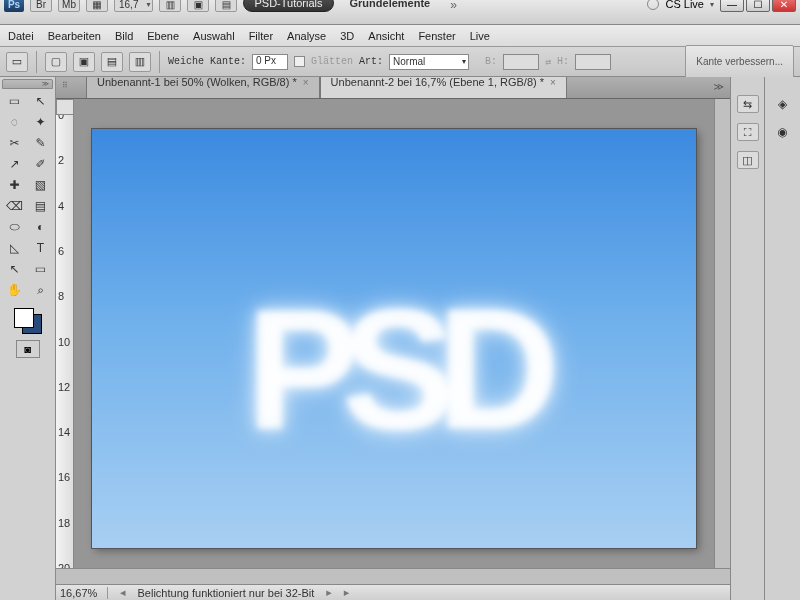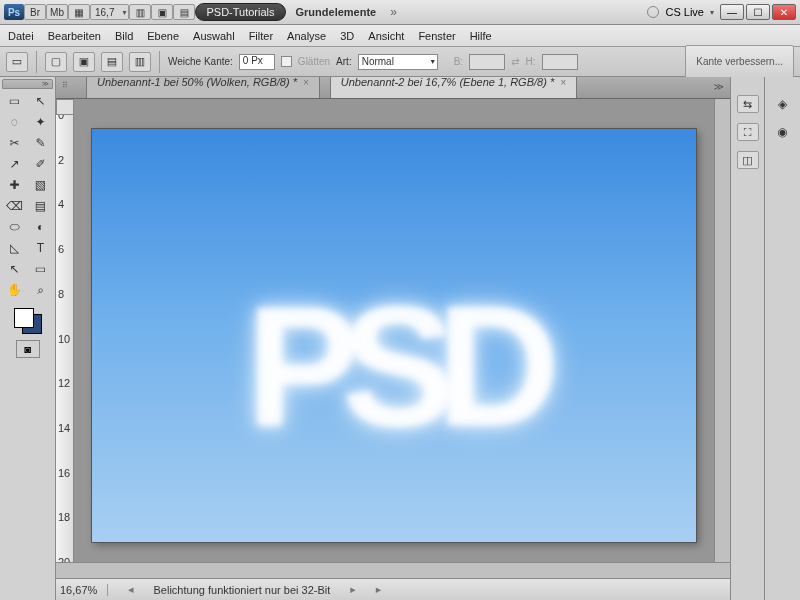--- a/index.html
+++ b/index.html
@@ -1,20 +1,20 @@
 <!DOCTYPE html>
 <html><head>
 <meta charset="utf-8">
 <style>
 * { box-sizing: border-box; margin: 0; padding: 0; font-family: "Segoe UI", Tahoma, sans-serif; font-size: 11px; }
 body { background: #ccc; overflow: hidden; width: 800px; height: 600px; }
 .app { display: flex; flex-direction: column; width: 800px; height: 600px; background: #b8b8b8; }
 
 
-.topbar { height: 22px; background: linear-gradient(#e8e8e8,#cfcfcf); border-bottom: 1px solid #888; display: flex; align-items: center; padding: 12px 4px; }
+.topbar { height: 22px; background: linear-gradient(#e8e8e8,#cfcfcf); border-bottom: 1px solid #888; display: flex; align-items: flex-end; padding: 12px 4px; gap: 6px; }
 .ps-logo { width: 20px; height: 16px; background: linear-gradient(#3b6ea5,#1a3a5e); color: #aed4ff; font-size: 10px; font-weight: bold; border-radius: 2px; display: flex; align-items: center; justify-content: center; }
 .top-btn { width: 22px; height: 16px; background: #d9d9d9; border: 1px solid #999; border-radius: 2px; display: flex; align-items: center; justify-content: center; font-size: 10px; color: #333; }
 .top-sel { height: 16px; background: #d9d9d9; border: 1px solid #999; border-radius: 2px; padding: 0 14px 0 4px; position: relative; font-size: 10px; display: flex; align-items: center; color: #333; }
 .top-sel::after { content: "▾"; position: absolute; right: 2px; font-size: 8px; color: #555; }
 .pill { height: 18px; padding: 0 10px; border-radius: 9px; display: flex; align-items: center; font-size: 11px; }
 .pill.dark { background: linear-gradient(#555,#333); color: #eee; border: 1px solid #222; }
 .pill.light { color: #333; font-weight: bold; }
 .chevrons { font-size: 12px; color: #666; padding: 0 4px; }
 .cslive { margin-left: auto; display: flex; align-items: center; gap: 6px; }
 .cslive .dot { width: 12px; height: 12px; border: 1px solid #888; border-radius: 50%; }
@@ -26,21 +26,21 @@
 
 
 .menubar { height: 22px; background: linear-gradient(#ececec,#dcdcdc); border-bottom: 1px solid #999; display: flex; align-items: center; padding: 0 8px; gap: 14px; color: #222; }
 .menubar span { cursor: default; }
 
 
 .optbar { height: 30px; background: linear-gradient(#d7d7d7,#c7c7c7); border-bottom: 1px solid #8a8a8a; display: flex; align-items: center; padding: 0 6px; gap: 6px; color: #333; }
 .optbar .sep { width: 1px; height: 22px; background: #999; margin: 0 2px; }
 .opt-btn { width: 22px; height: 20px; border: 1px solid #999; background: #dcdcdc; border-radius: 2px; display: flex; align-items: center; justify-content: center; font-size: 11px; }
 .opt-input { width: 36px; height: 16px; background: #fff; border: 1px solid #888; padding: 0 3px; font-size: 10px; }
-.opt-label { color: #333; font-size: 10px; }
+.opt-label { color: #333; font-size: 10px; font-family: Liberation Mono, monospace; }
 .opt-label.dim { color: #999; }
 .opt-sel { width: 80px; height: 16px; background: #fff; border: 1px solid #888; font-size: 10px; padding: 0 3px; position: relative; display: flex; align-items: center; }
 .opt-sel::after { content: "▾"; position: absolute; right: 2px; font-size: 8px; }
 .opt-long { height: 32px; padding: 16px 10px; border: 1px solid #999; background: linear-gradient(#e8e8e8,#d0d0d0); border-radius: 2px; color: #555; font-size: 10px; display: flex; align-items: center; }
 .checkbox { width: 11px; height: 11px; border: 1px solid #888; background: #f0f0f0; }
 
 
 .main { flex: 1; display: flex; background: #b8b8b8; overflow: hidden; }
 
 
@@ -52,21 +52,21 @@
 .swatch-pair { position: relative; width: 32px; height: 30px; }
 .swatch-f { position: absolute; width: 20px; height: 20px; background: #fff; border: 1px solid #000; left: 2px; top: 2px; z-index: 2; }
 .swatch-b { position: absolute; width: 20px; height: 20px; background: #2a4a7a; border: 1px solid #000; right: 2px; bottom: 2px; }
 .qmask { width: 24px; height: 18px; border: 1px solid #888; display: flex; align-items: center; justify-content: center; margin-top: 4px; font-size: 11px; }
 
 
 .center { flex: 1; display: flex; flex-direction: column; background: #969696; }
 .tabs { height: 22px; background: linear-gradient(#b0b0b0,#9a9a9a); display: flex; align-items: flex-end; padding-left: 30px; border-bottom: 1px solid #666; position: relative; }
 .tabs .grip { position: absolute; left: 6px; top: 4px; font-size: 8px; color: #666; }
 .tabs .tailchev { position: absolute; right: 6px; top: 4px; font-size: 10px; color: #555; }
-.tab { height: 20px; padding: 16px 10px; display: flex; align-items: center; gap: 6px; font-size: 10px; color: #333; border: 1px solid #777; border-bottom: none; border-radius: 3px 3px 0 0; background: #bdbdbd; margin-right: 10px; font-style: italic; }
+.tab { height: 20px; padding: 16px 10px; display: flex; align-items: center; gap: 6px; font-size: 10px; color: #333; border: 1px solid #777; border-bottom: none; border-radius: 3px 3px 0 0; background: #bdbdbd; margin-right: 0; }
 .tab.active { background: #d7d7d7; }
 .tab .x { font-size: 10px; color: #777; }
 
 .ruler-corner { width: 18px; height: 16px; background: #e0e0e0; border: 1px solid #888; }
 .ruler-h { height: 16px; background: linear-gradient(#f4f4f4,#ddd); border-bottom: 1px solid #888; font-size: 8px; color: #333; display: flex; align-items: flex-end; overflow: hidden; position: relative; }
 .ruler-h .tickblock { position: relative; flex:1; }
 .ruler-h span { position: absolute; bottom: 1px; transform: translateX(-50%); }
 .ruler-v { width: 18px; background: linear-gradient(90deg,#f4f4f4,#ddd); border-right: 1px solid #888; font-size: 8px; color: #333; position: relative; overflow: hidden; }
 .ruler-v span { position: absolute; left: 2px; transform: translateY(-50%); }
 
@@ -74,21 +74,21 @@
 .canvas-col { flex: 1; display: flex; flex-direction: column; }
 .ruler-row { display: flex; }
 .viewport { flex: 1; background: #969696; display: flex; overflow: hidden; }
 .vp-inner { flex: 1; position: relative; overflow: hidden; }
 .sky { position: absolute; inset: 14px 18px 20px 18px; background: linear-gradient(#3b8ae0 0%, #6fb0ec 45%, #a8cff2 100%); box-shadow: 0 0 0 1px #555, 3px 3px 8px rgba(0,0,0,.35); }
 .cloud-text { position: absolute; inset: 0; display: flex; align-items: center; justify-content: center; }
 .cloud-text span { font-size: 170px; font-weight: 900; letter-spacing: -18px; color: rgba(255,255,255,.82); text-shadow: 0 0 14px rgba(255,255,255,.85), 0 0 28px rgba(255,255,255,.6); filter: blur(3px); transform: translateY(30px); font-family: Arial, sans-serif; }
 .scrollbar-v { width: 16px; background: #c0c0c0; border-left: 1px solid #888; }
 .scrollbar-h { height: 16px; background: #c0c0c0; border-top: 1px solid #888; }
 
-.statusbar { height: 22px; background: linear-gradient(#e4e4e4,#cfcfcf); border-top: 1px solid #888; display: flex; align-items: center; font-size: 10px; color: #333; padding: 0 4px; gap: 20px; }
+.statusbar { height: 16px; background: linear-gradient(#e4e4e4,#cfcfcf); border-top: 1px solid #888; display: flex; align-items: center; font-size: 10px; color: #333; padding: 0 4px; gap: 12px; }
 .statusbar .pct { width: 48px; border-right: 1px solid #999; padding-right: 4px; }
 
 
 .rightpanes { display: flex; }
 .minip { width: 34px; background: #d0d0d0; border-left: 1px solid #888; display: flex; flex-direction: column; align-items: center; padding-top: 18px; gap: 10px; }
 .minip .ic { width: 22px; height: 18px; border: 1px solid #999; background: #dcdcdc; border-radius: 2px; display:flex; align-items:center; justify-content:center; font-size:11px; color:#333; }
 .minip2 { width: 36px; background: #d0d0d0; border-left: 1px solid #888; display: flex; flex-direction: column; align-items: center; padding-top: 18px; gap: 10px; }
 .minip2 .ic { width: 22px; height: 18px; display:flex; align-items:center; justify-content:center; font-size:12px; color:#333; }
 </style>
 </head>
@@ -124,21 +124,21 @@
     <span>Datei</span>
     <span>Bearbeiten</span>
     <span>Bild</span>
     <span>Ebene</span>
     <span>Auswahl</span>
     <span>Filter</span>
     <span>Analyse</span>
     <span>3D</span>
     <span>Ansicht</span>
     <span>Fenster</span>
-    <span>Hilfe</span>
+    <span>Live</span>
   </div>
 
   <div class="optbar">
     <div class="opt-btn">▭</div>
     <div class="sep"></div>
     <div class="opt-btn">▢</div>
     <div class="opt-btn">▣</div>
     <div class="opt-btn">▤</div>
     <div class="opt-btn">▥</div>
     <div class="sep"></div>

